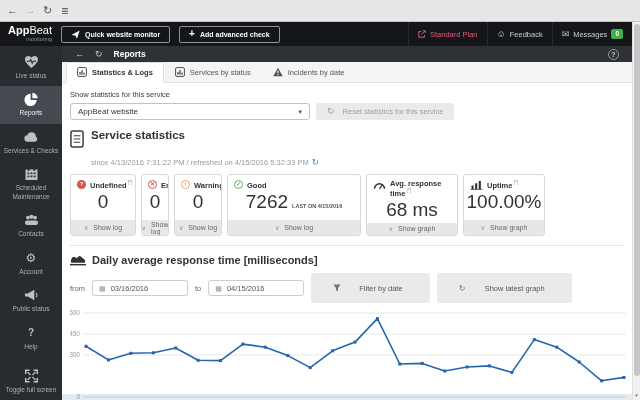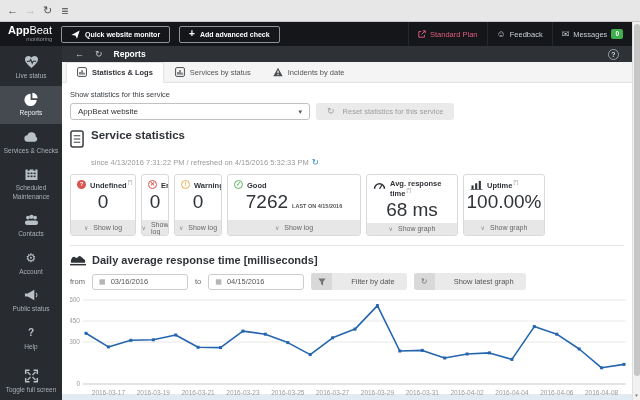--- a/index.html
+++ b/index.html
@@ -91,21 +91,21 @@
 
   .divider{border:none;border-top:1px solid #e5e5e5;margin:0 0 7px}
 
   .chart-head{display:flex;align-items:center;gap:6px;font-size:11px;font-weight:bold;color:#2f3338;margin-bottom:7px}
   .area-icn{width:16px;height:13px;display:flex;color:#2f3338}
   .area-icn svg{width:100%;height:100%}
 
   .date-row{display:flex;align-items:center;gap:7px;font-size:7.5px;color:#666;margin-bottom:4px}
   .date-input{width:96px;height:16px;border:1px solid #ccc;border-radius:3px;display:flex;align-items:center;gap:5px;padding:0 6px;color:#555;background:#fff;cursor:text}
   .cal{color:#999;font-size:7px;line-height:1}
-  .seg{padding:0;overflow:hidden;gap:7px;color:#555}
+  .seg{padding:15px;overflow:hidden;gap:0;color:#555}
   .seg-icon{background:#d9d9d9;width:21px;height:100%;display:flex;align-items:center;justify-content:center;color:#757575;font-size:8px}
   .seg-icon svg{width:8px;height:8px}
   .seg-label{padding:0 12px}
 
   #chart{margin-top:1px}
   #chart text{font-family:inherit}
 
   
   .bg-strip{position:absolute;left:62px;top:394px;width:570px;height:6px;background:#e2eaf2;z-index:1}
   .scrollbar{position:absolute;right:0;top:22px;width:8px;height:378px;background:#f1f1f1;border-left:1px solid #e0e0e0;z-index:6}

